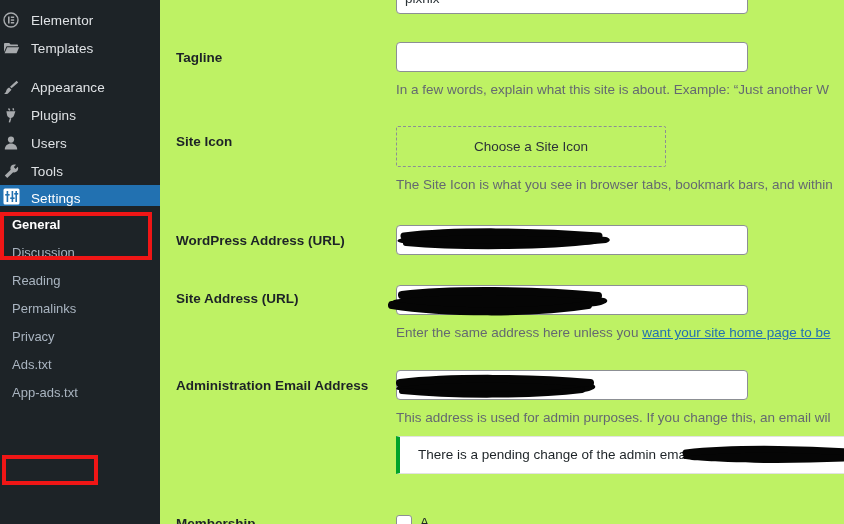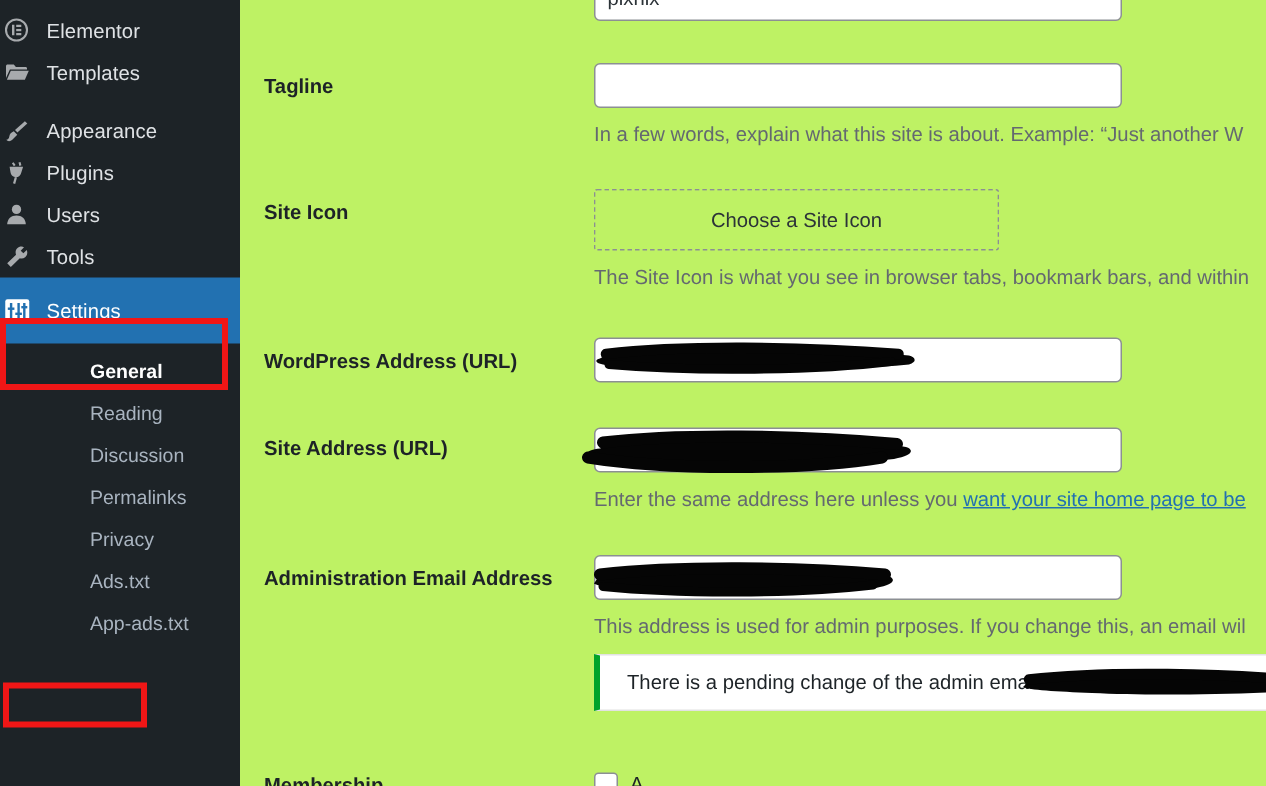--- a/index.html
+++ b/index.html
@@ -55,21 +55,22 @@
   }
   .menu-item .mi-label {
     color: #dfe2e5;
     font-size: 13.5px;
     letter-spacing: 0.1px;
   }
   .menu-gap { height: 11px; }
 
   #settings-item {
     background: #2271b1;
-    height: 44px;
+    height: 21px;
+    align-items: flex-end;
   }
   #settings-item .mi-label { color: #fff; font-weight: 400; }
   #settings-item .mi-icon { color: #fff; }
   
   .hl-settings {
     position: absolute;
     left: 0px;
     top: 212px;
     width: 152px;
     height: 48px;
@@ -86,21 +87,20 @@
     width: 96px;
     height: 30px;
     border: 4px solid #f01616;
     box-sizing: border-box;
     pointer-events: none;
     z-index: 20;
   }
 
   .submenu {
     padding-top: 4px;
-    margin-left: 48px;
   }
   .submenu-item {
     height: 28px;
     display: flex;
     align-items: center;
     padding-left: 12px;
     color: #a9b4c0;
     font-size: 13px;
     box-sizing: border-box;
   }
@@ -295,24 +295,24 @@
 
       </div>
 
     </div>
 
     <div class="submenu">
       <div class="submenu-item current">
         <span>General</span>
       </div>
       <div class="submenu-item">
+        <span>Discussion</span>
+      </div>
+      <div class="submenu-item">
         <span>Reading</span>
-      </div>
-      <div class="submenu-item">
-        <span>Discussion</span>
       </div>
       <div class="submenu-item">
         <span>Permalinks</span>
       </div>
       <div class="submenu-item">
         <span>Privacy</span>
       </div>
       <div class="submenu-item">
         <span>Ads.txt</span>
       </div>

